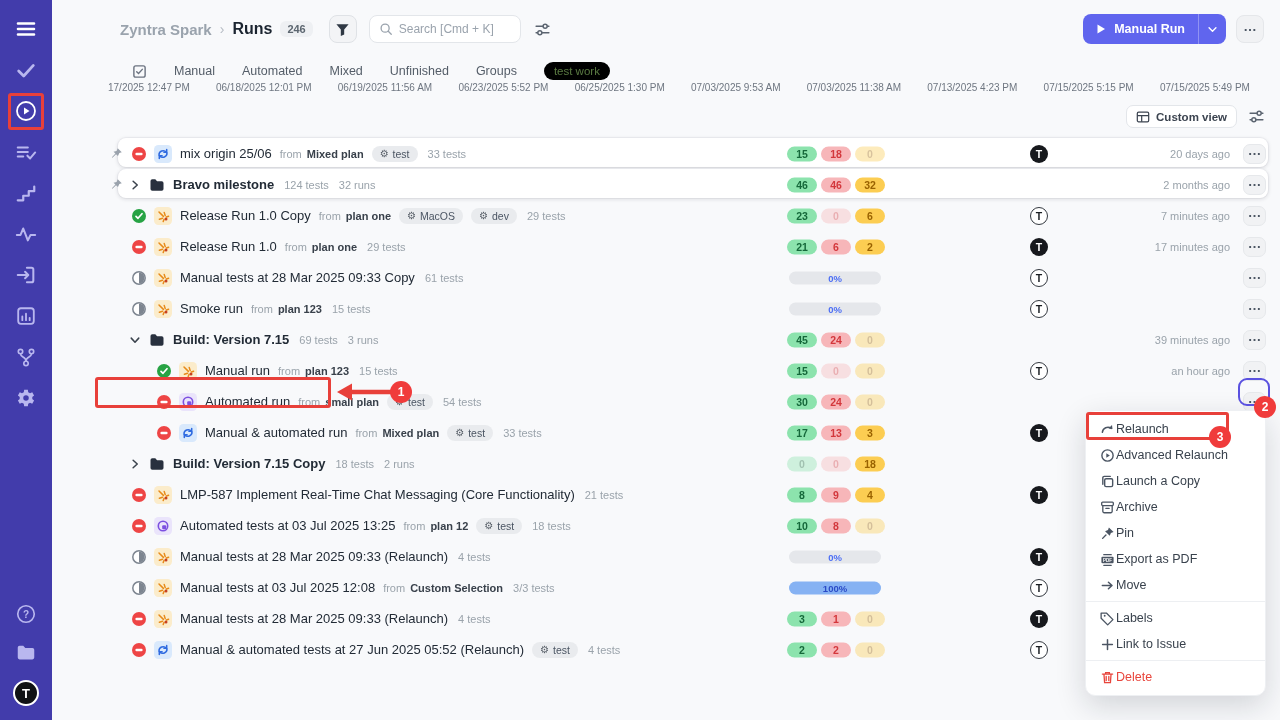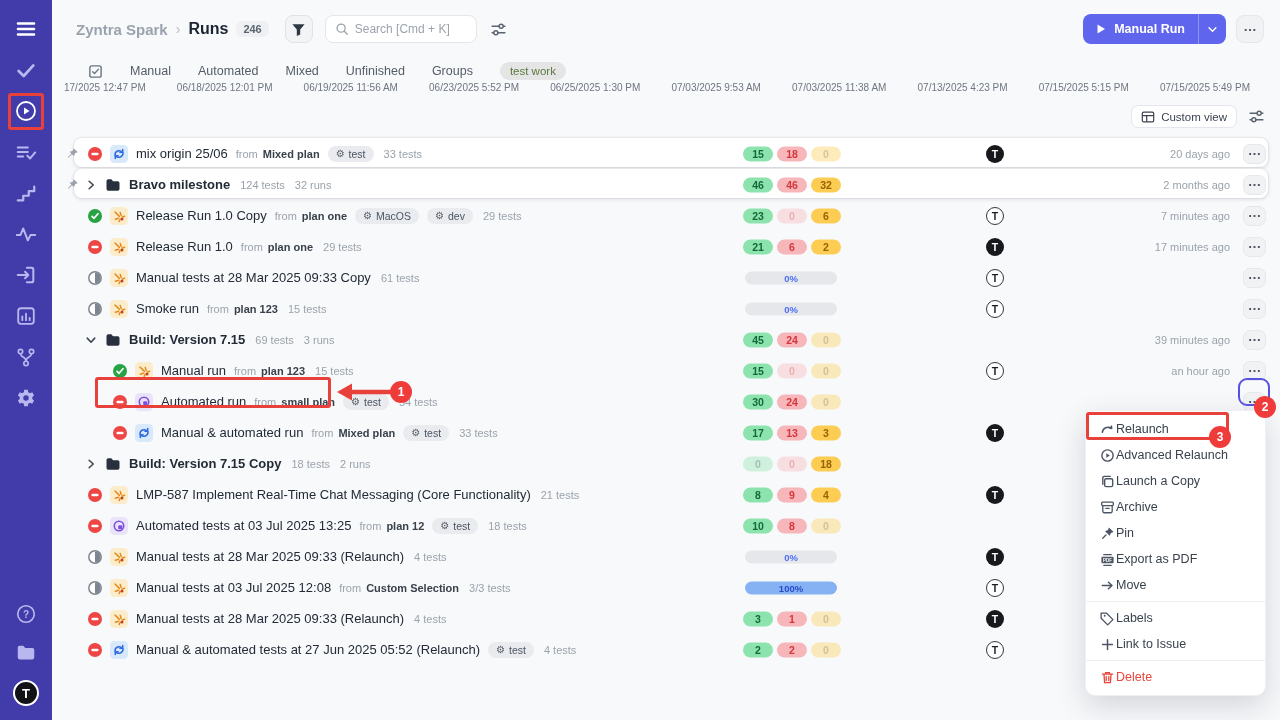--- a/index.html
+++ b/index.html
@@ -10,21 +10,21 @@
   .sidebar { position:absolute; left:0; top:0; bottom:0; width:52px; background:#423cab; z-index:10;
              display:flex; flex-direction:column; align-items:center; padding-top:17px; }
   .side-top { display:flex; flex-direction:column; align-items:center; gap:17px; }
   .side-item { width:24px; height:24px; display:flex; align-items:center; justify-content:center; cursor:pointer; }
   .side-bottom { position:absolute; bottom:14px; display:flex; flex-direction:column; align-items:center; gap:15px; }
   .side-avatar { width:26px; height:26px; border-radius:50%; background:#101215; color:#fff;
                  display:flex; align-items:center; justify-content:center; font-size:13px; font-weight:bold; border:2px solid #fff; }
   .ic { display:inline-flex; align-items:center; justify-content:center; line-height:0; }
 
   
-  .main { position:absolute; left:52px; top:0; right:0; bottom:0; }
+  .main { position:absolute; left:52px; top:0; right:0; bottom:0;padding-left:44px; }
   .header { height:58px; display:flex; align-items:center; padding:0 16px 0 24px; }
   .crumb-project { font-size:15px; font-weight:bold; color:#9aa3ad; }
   .crumb-sep { margin:0 8px; color:#b6bcc4; font-size:14px; }
   .crumb-page { font-size:16px; font-weight:bold; color:#1b2430; }
   .count-badge { margin-left:8px; background:#eef0f3; border-radius:6px; padding:2px 7px; font-size:11px; font-weight:bold; color:#5c6670; }
   .filter-btn { margin-left:16px; width:28px; height:28px; border-radius:8px; background:#f3f4f6; border:1px solid #dfe2e6;
                 display:flex; align-items:center; justify-content:center; cursor:pointer; }
   .search-box { margin-left:12px; width:152px; height:28px; background:#fff; border:1px solid #e3e6ea; border-radius:8px;
                 display:flex; align-items:center; gap:6px; padding:0 9px; }
   .search-box input { border:none; outline:none; width:110px; font-size:12px; color:#6d28d9; background:transparent; font-family:inherit; }
@@ -36,25 +36,25 @@
   .btn-primary .seg-div { width:1px; background:rgba(255,255,255,.3); }
   .btn-primary .seg-chev { width:27px; display:flex; align-items:center; justify-content:center; }
   .btn-secondary { margin-left:10px; height:30px; border-radius:8px; background:#fff; border:1px solid #dfe2f2; color:#4c4fdb;
                    display:flex; align-items:center; gap:7px; padding:0 12px; font-size:12.5px; font-weight:bold; cursor:pointer; }
   .more-top { margin-left:10px; width:28px; height:28px; border-radius:8px; background:#f1f2f4; border:1px solid #e5e7ea;
               color:#4b5563; display:flex; align-items:center; justify-content:center; font-size:13px; font-weight:bold; cursor:pointer; }
 
   
   .tabs { margin-top:2px; height:22px; display:flex; align-items:center; gap:27px; padding-left:36px; }
   .tab { font-size:12.5px; font-weight:500; color:#545d68; cursor:pointer; white-space:nowrap; }
-  .tab-badge { background:#e5e5e5; color:#5a7a42; border-radius:10px; padding:3px 10px; font-size:11.5px; cursor:pointer; }
+  .tab-badge { background:#000000; color:#5a7a42; border-radius:10px; padding:3px 10px; font-size:11.5px; cursor:pointer; }
   .dates { margin-top:0; display:flex; justify-content:space-between; padding:0 30px 0 12px; font-size:10px; color:#6e7681; }
   .view-row { margin-top:12px; height:23px; display:flex; justify-content:flex-end; align-items:center; gap:11px; padding-right:15px; }
   .custom-view { height:23px; display:flex; align-items:center; gap:6px; padding:0 9px; background:#fff; border:1px solid #e3e6ea;
-                 border-radius:7px; font-size:11.5px; font-weight:normal; color:#3c4450; cursor:pointer; }
+                 border-radius:7px; font-size:11.5px; font-weight:bold; color:#3c4450; cursor:pointer; }
 
   
   .run-list { margin-top:10px; position:relative; }
   .run-row { position:relative; height:31px; }
   .card-bg { position:absolute; left:22px; right:12px; top:0; bottom:2px; background:#fff; border-radius:8px;
              box-shadow:0 1px 4px rgba(20,24,40,.14), 0 0 0 1px #f0f1f4; z-index:0; }
   .pin-ic { position:absolute; left:14px; top:9px; z-index:1; }
   .row-main { position:relative; z-index:1; display:flex; align-items:center; height:100%; padding-left:36px; gap:8px; }
   .row-main.grp { padding-left:33px; }
   .row-main.child { padding-left:61px; }

